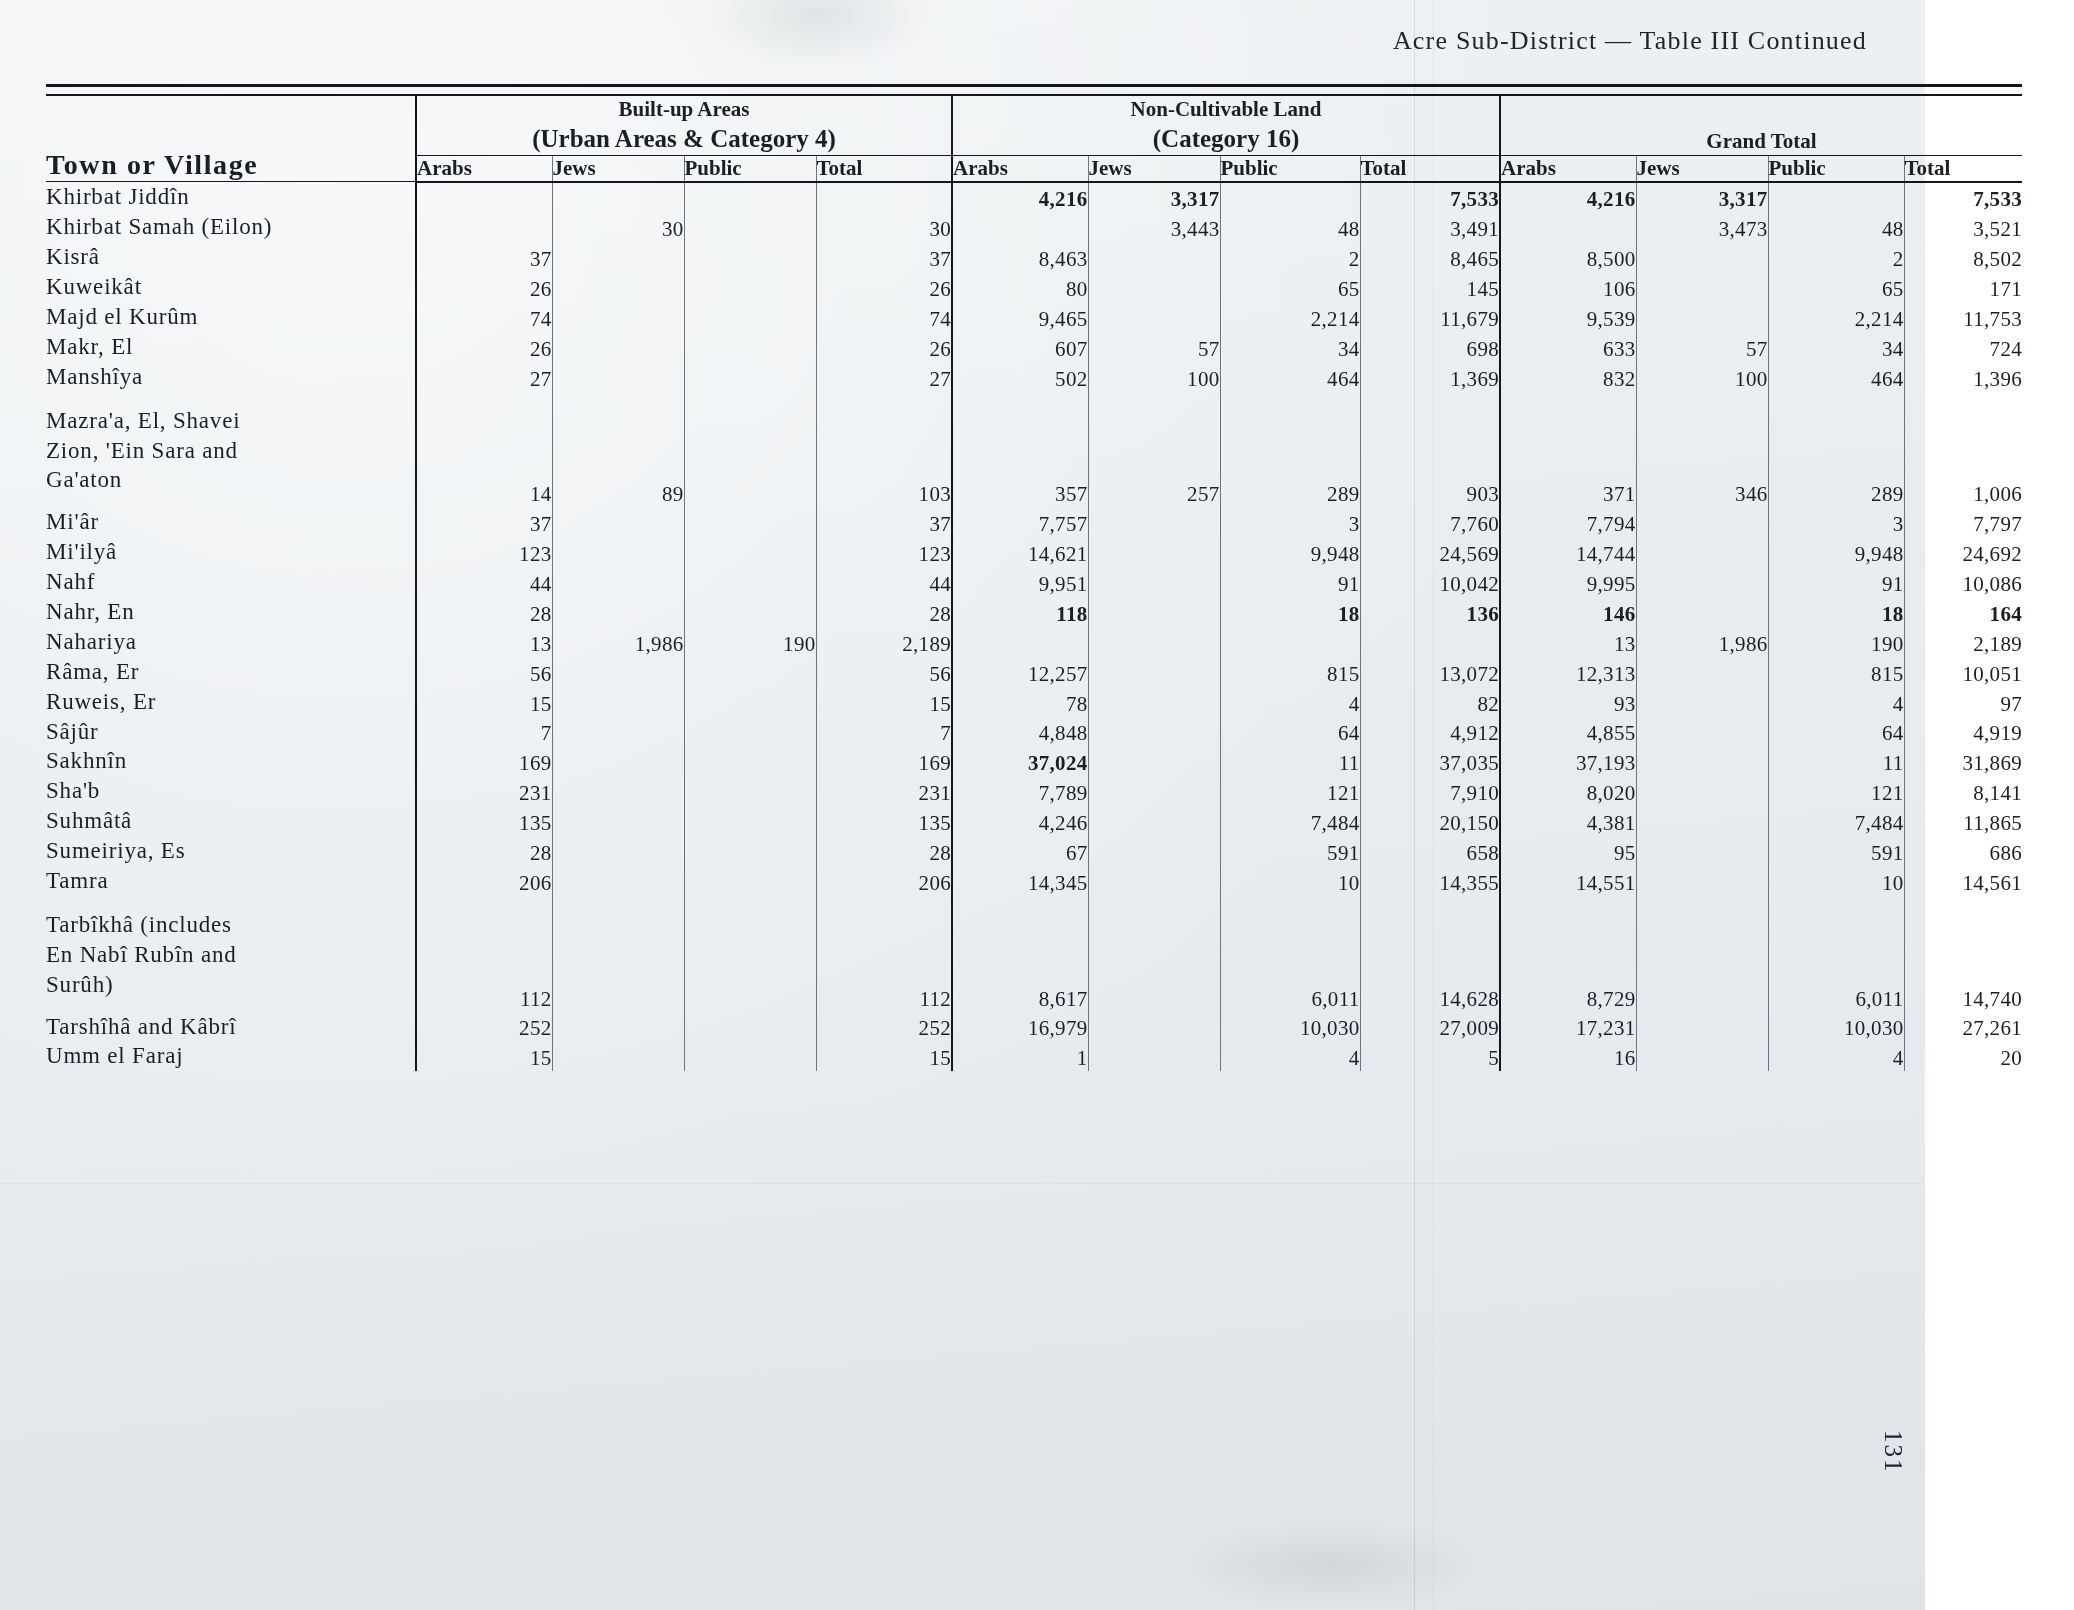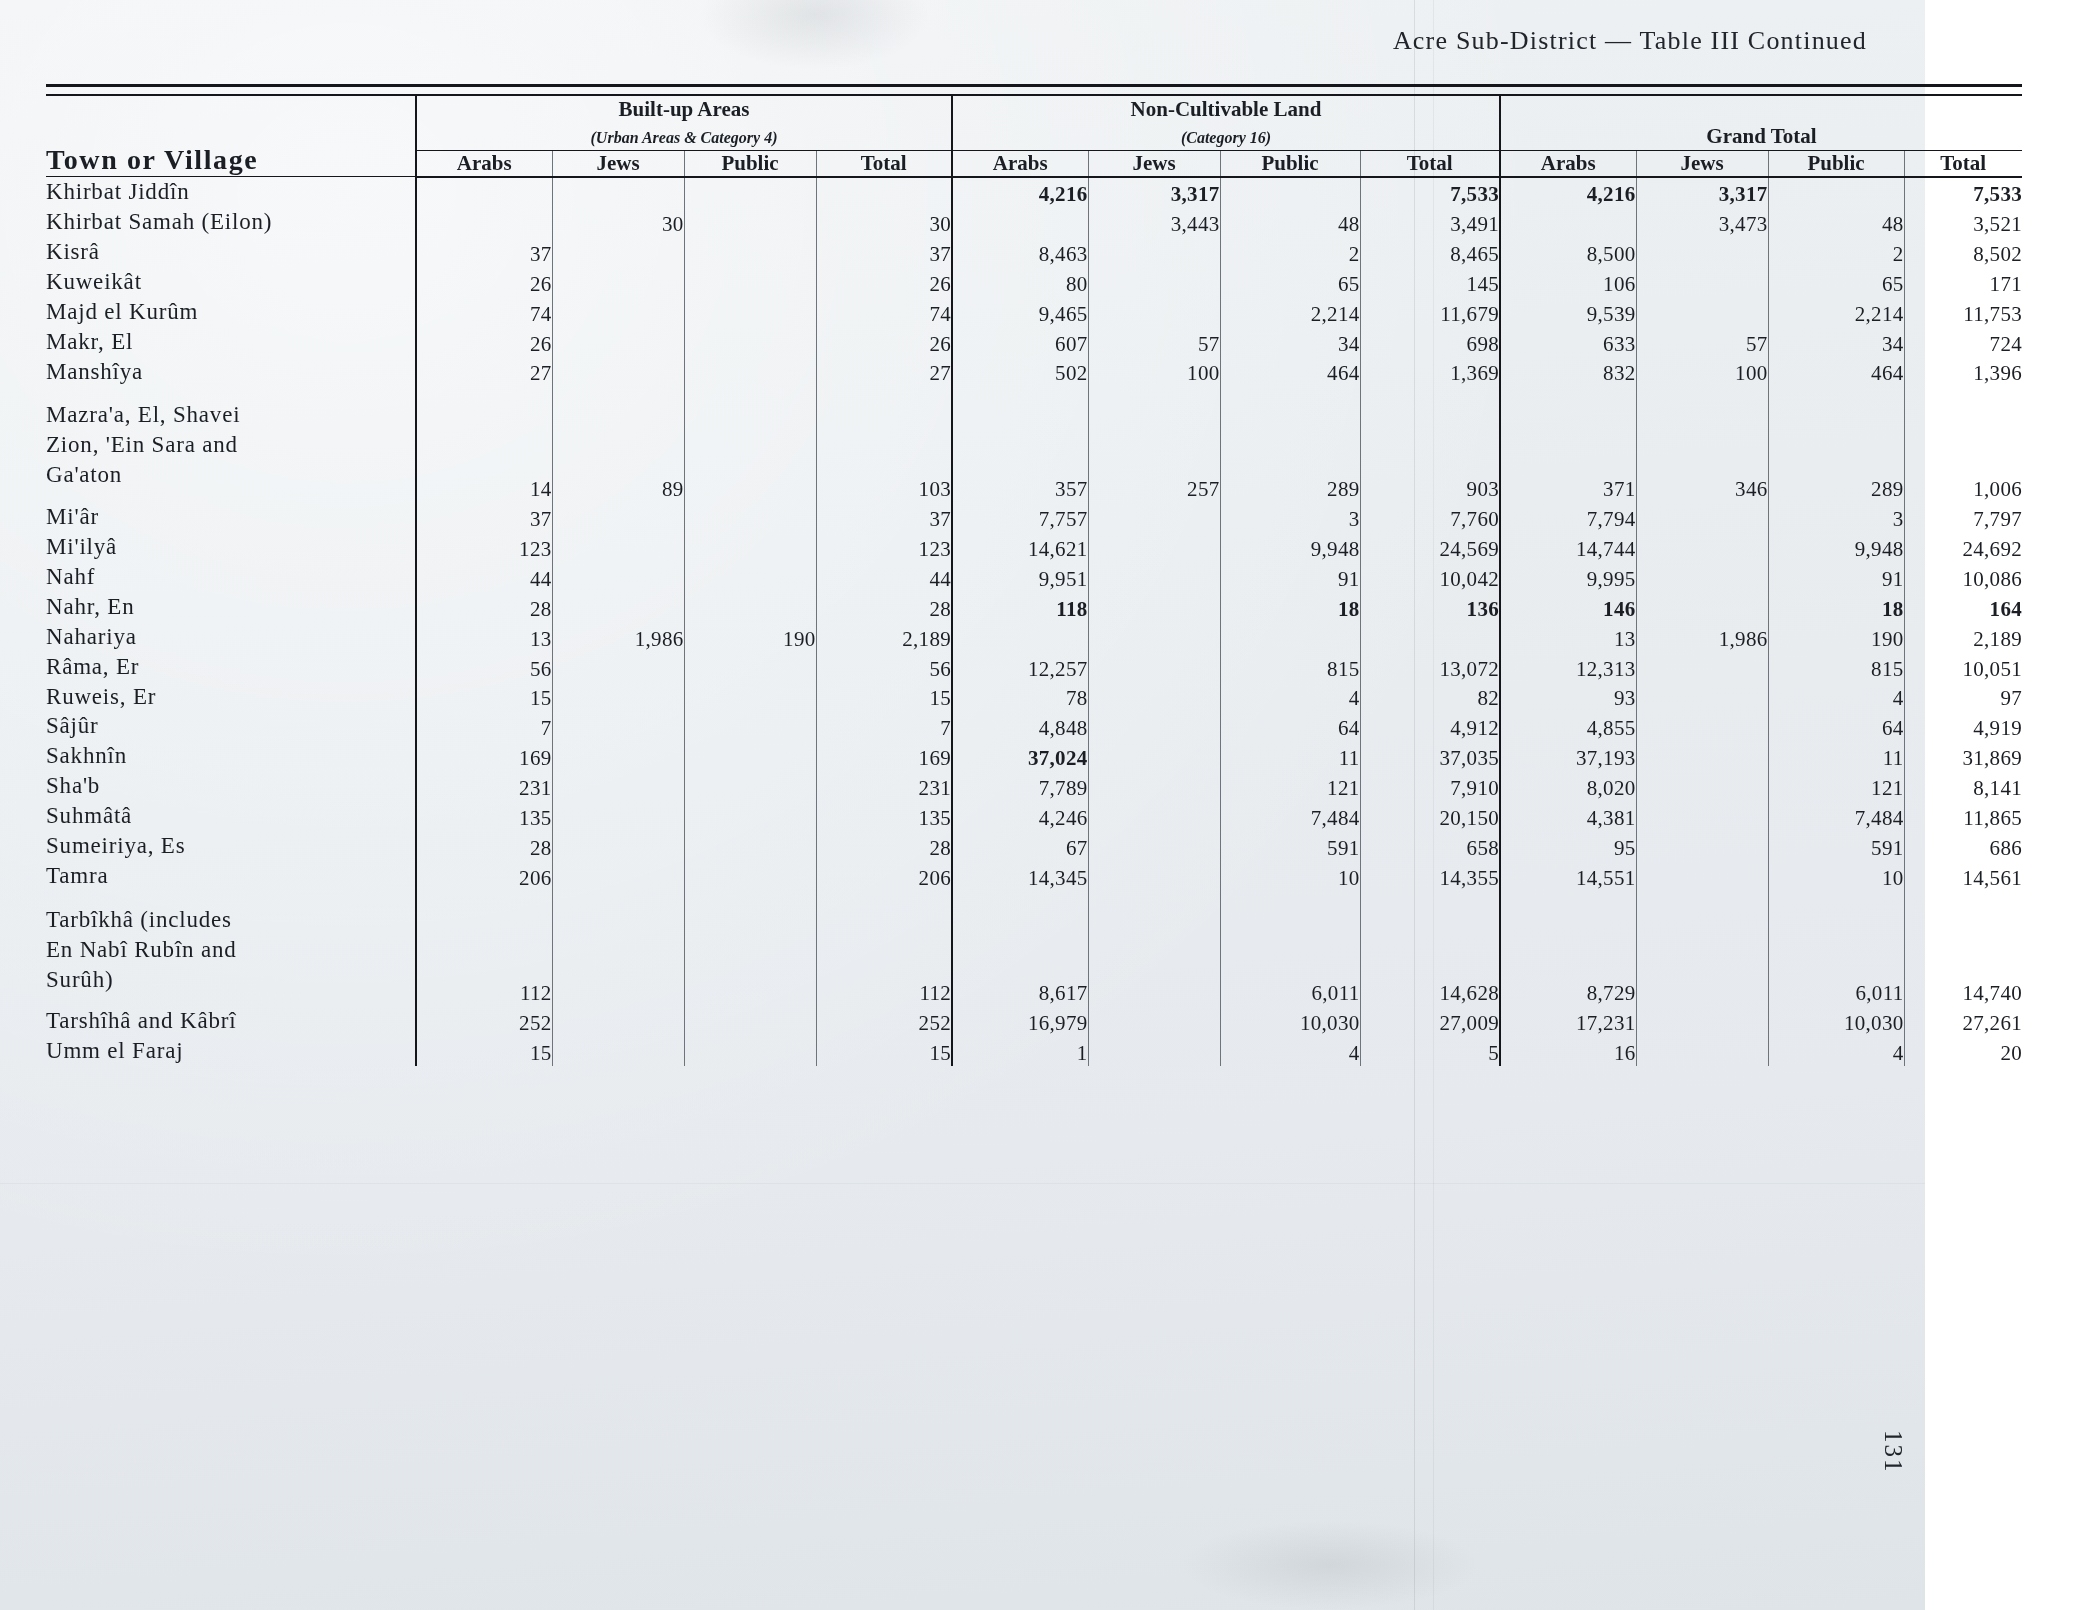--- a/index.html
+++ b/index.html
@@ -94,25 +94,24 @@
 
   
   .hdr-group {
     text-align: center;
     font-size: 21px;
     line-height: 1.28;
     padding: 10px 4px 8px 4px;
     color: #1b1f25;
   }
   .hdr-group .sub {
-    font-size: 16px;
-    font-style: italic;
+    font-size: 25px;
   }
   .hdr-sub {
-    text-align: center;
+    text-align: left;
     font-size: 21px;
     padding: 7px 4px 8px 4px;
     color: #1b1f25;
   }
   .hdr-town {
     text-align: left;
     font-size: 28px;
     letter-spacing: 1.6px;
     padding: 0 0 8px 58px;
     color: #1b1f25;

